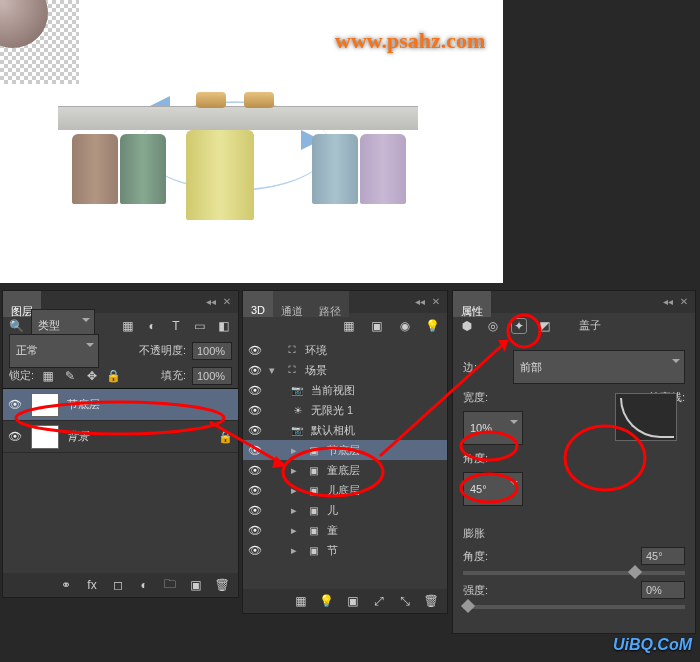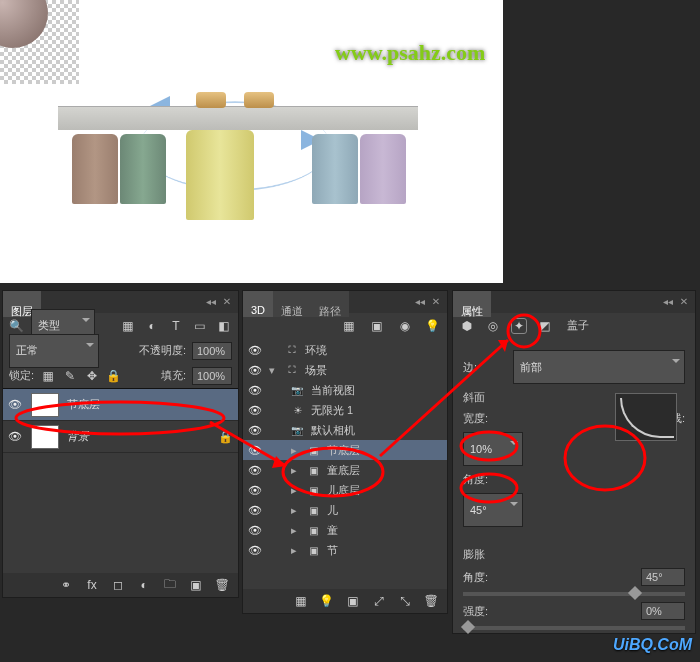--- a/index.html
+++ b/index.html
@@ -25,22 +25,22 @@
       linear-gradient(-45deg,transparent 75%,#ccc 75%);
     background-size: 8px 8px;
     background-position: 0 0,0 4px,4px -4px,-4px 0;
   }
   .sphere {
     position: absolute; left: -22px; top: -22px; width: 70px; height: 70px;
     border-radius: 50%;
     background: radial-gradient(circle at 35% 35%,#c9b5b1,#7b655f);
   }
   .url {
-    position: absolute; left: 335px; top: 40px;
-    font: bold 22px Georgia, serif; color: #84cc16;
+    position: absolute; left: 335px; top: 28px;
+    font: bold 22px Georgia, serif; color: #f97316;
     text-shadow: 0 0 4px #555;
     text-align: center;
   }
   .footer-url {
     position: absolute; right: 8px; bottom: 8px;
     font: italic bold 16px Arial; color: #4ea8ff;
     text-shadow: 0 1px 2px #000;
   }
   .scene {
     position: absolute; left: 58px; top: 90px; width: 360px; height: 160px;
@@ -356,28 +356,27 @@
     <div class="tab-icons">
       <span class="tab-icon">◂◂</span>
       <span class="tab-icon">✕</span>
     </div>
   </div>
   <div class="row" style="gap:10px">
     <span class="ico">⬢</span>
     <span class="ico">◎</span>
     <span class="ico" style="border:1px solid #888;border-radius:3px">✦</span>
     <span class="ico">◩</span>
-    <span style="margin-left:4px">盖子</span>
+    <span style="margin-left:16px">盖子</span>
   </div>
   <div class="props-body">
     <div class="field-row">
       <span class="field-label">边:</span>
       <div class="dropdown wide-drop">前部</div>
     </div>
-    <div>斜面</div>
     <div class="field-row">
       <span class="field-label">宽度:</span>
       <span style="margin-left:auto;color:#ccc">等高线:</span>
     </div>
     <div class="field-row">
       <div class="dropdown" style="width:60px">10%</div>
     </div>
     <div class="field-row">
       <span class="field-label">角度:</span>
     </div>

